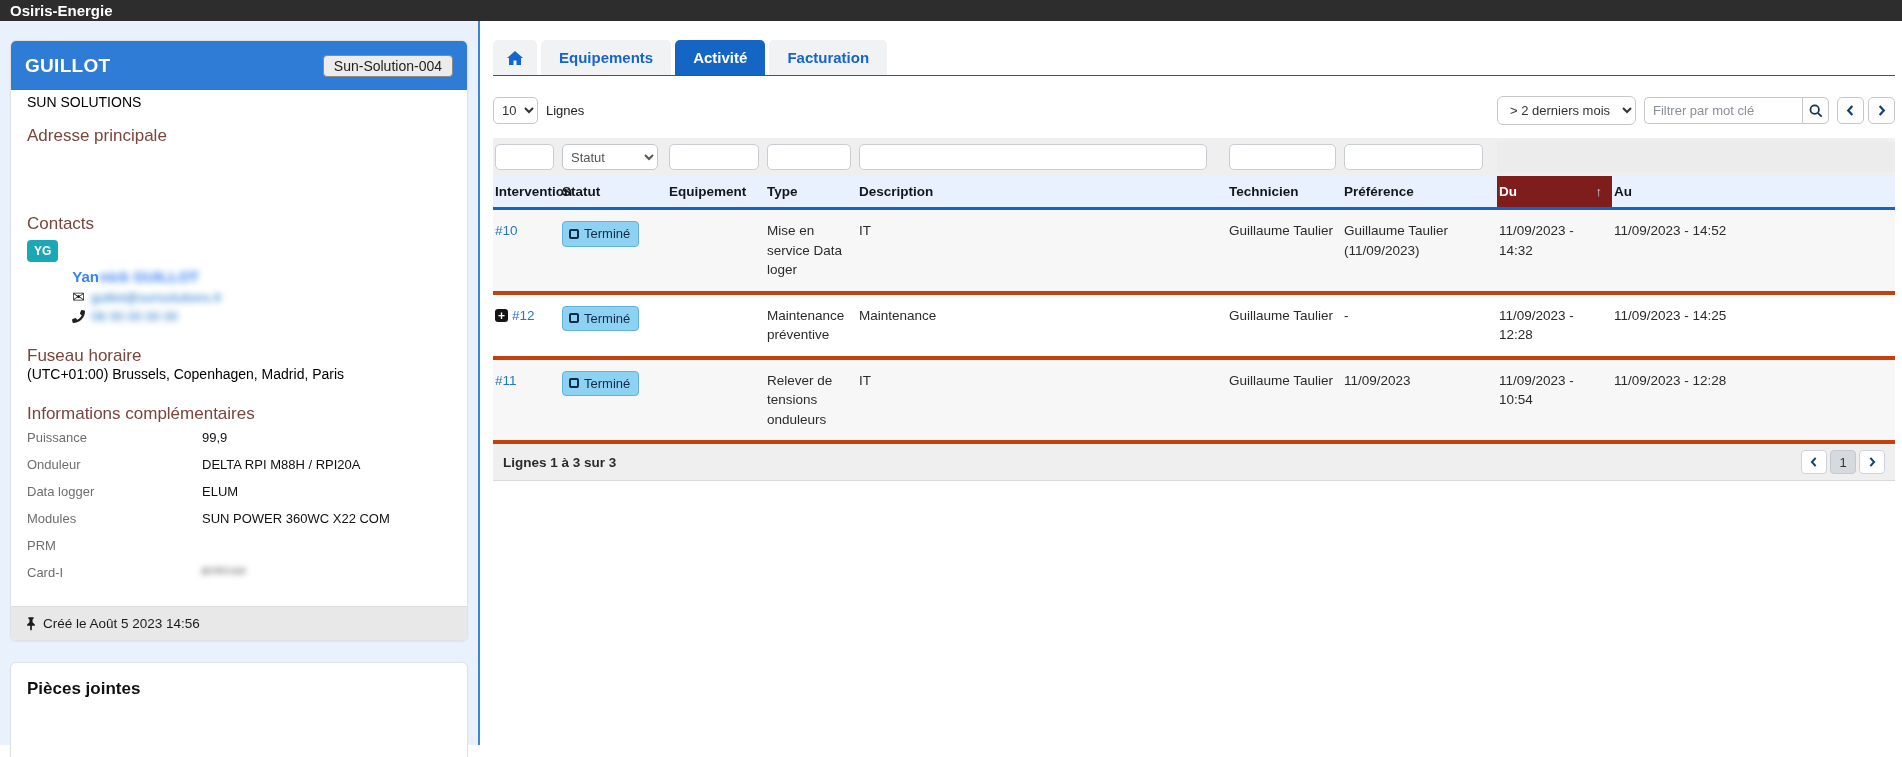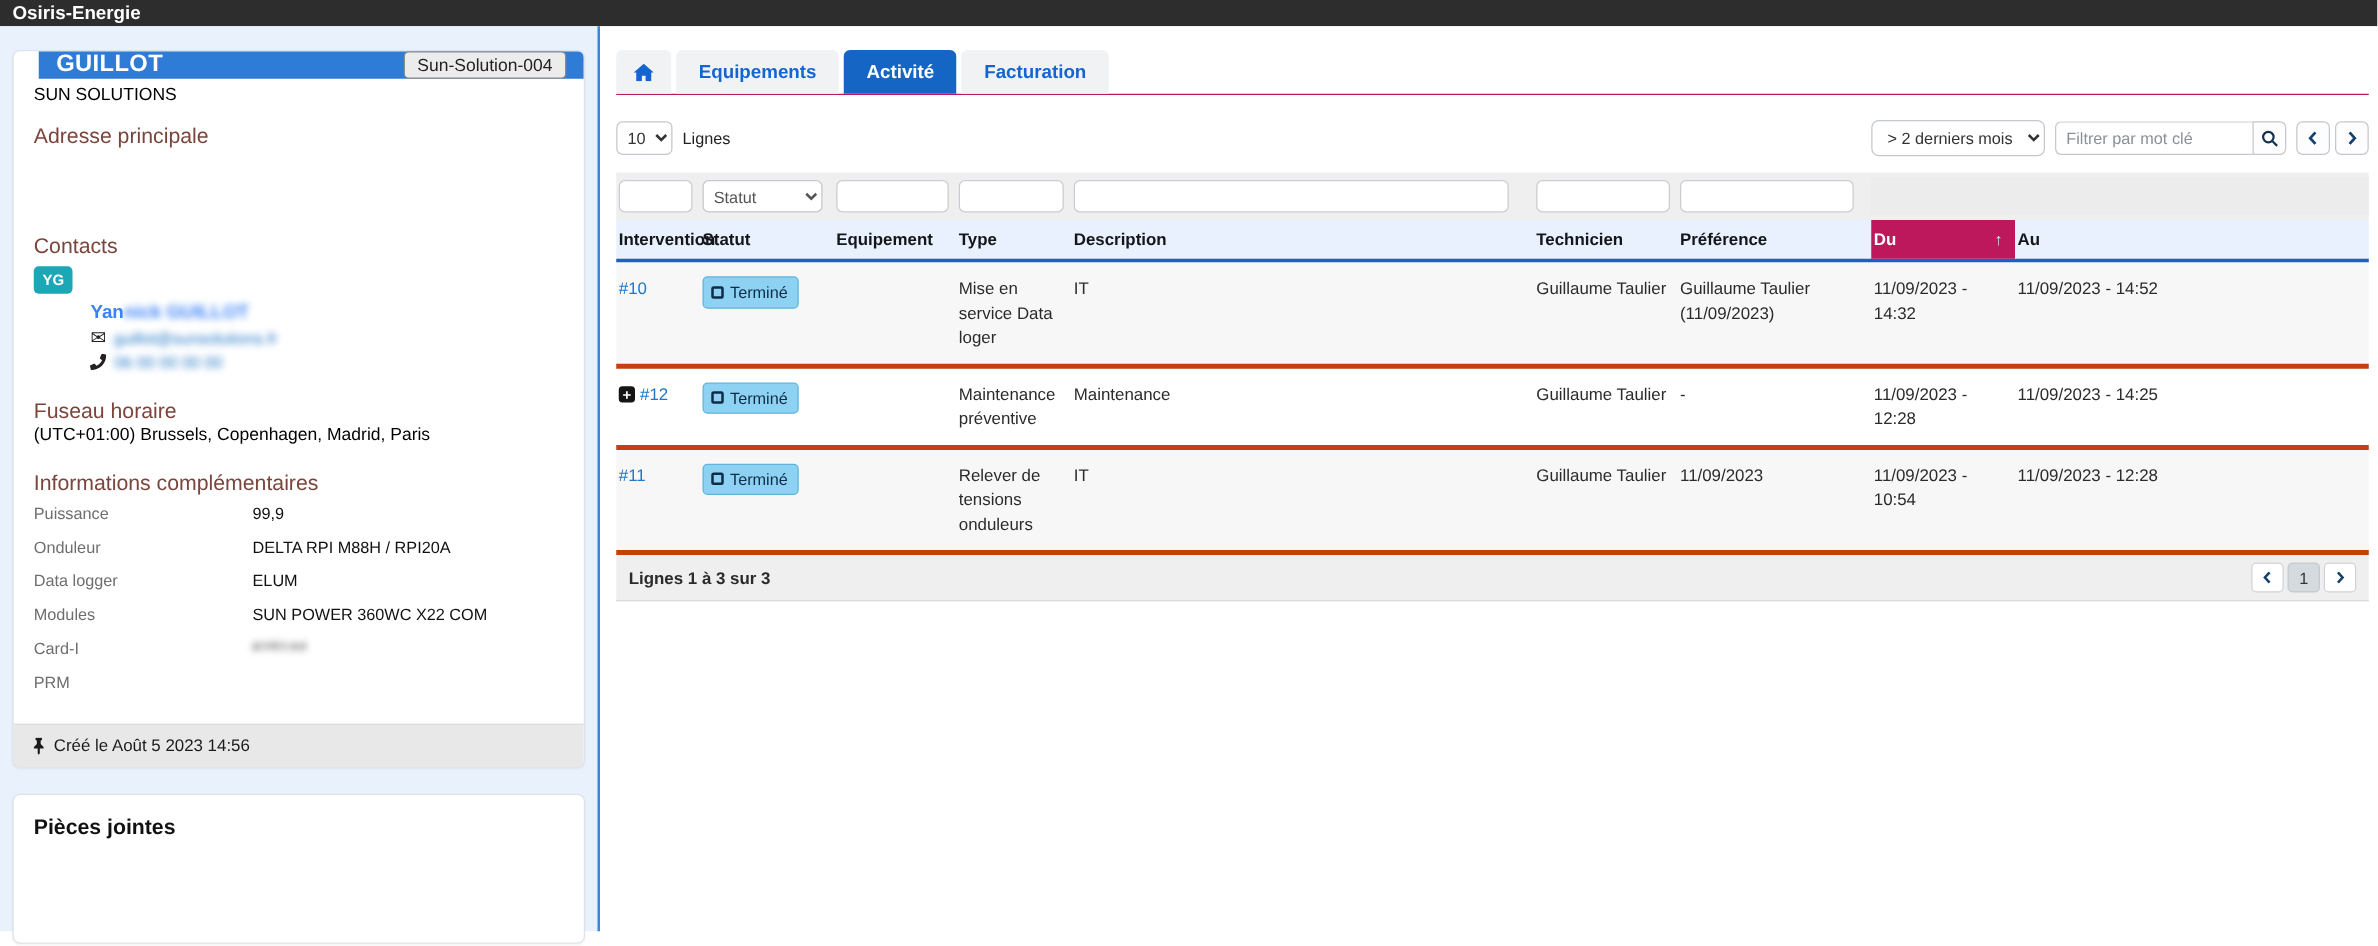--- a/index.html
+++ b/index.html
@@ -10,21 +10,21 @@
   .navbar { height:21px; background:#2d2d2d; color:#fff; display:flex; align-items:center;
             padding:0 10px; font-size:15px; font-weight:bold; }
 
   
   .page { position:relative; height:724px; display:flex; }
   .left-col { width:480px; background:#e9f1fc; height:100%; border-right:2px solid #3a86d8; padding:19px 10px 0 10px; }
   .main-col { flex:1; background:#fff; padding:19px 7px 0 13px; position:relative; }
 
   
   .card { background:#fff; border:1px solid #dfe3e8; border-radius:6px; box-shadow:0 1px 2px rgba(0,0,0,.06); overflow:hidden; }
-  .card-header { background:#2f7cd6; height:22px; display:flex; align-items:center; justify-content:space-between; padding:0 14px;margin-left:20px; }
+  .card-header { background:#2f7cd6; height:49px; display:flex; align-items:center; justify-content:space-between; padding:0 14px; }
   .card-title { color:#fff; font-size:19px; font-weight:bold; letter-spacing:.3px; }
   .card-badge { background:#ececec; border:1px solid #8a8a8a; border-radius:4px; color:#222;
                 font-size:14px; padding:2px 10px; }
   .card-body { padding:4px 16px 0 16px; }
   h3.sec { color:#7a453c; font-weight:normal; font-size:17px; margin-top:16px; }
   .sec-val { font-size:14px; color:#000000; margin-top:0; }
   .addr-space { height:68px; }
 
   .contact-row { display:flex; align-items:flex-start; margin-top:6px; }
   .avatar { background:#1ba7b5; color:#fff; font-size:12px; font-weight:bold; border-radius:4px;
@@ -74,21 +74,21 @@
   .trow { display:grid; grid-template-columns:67px 107px 98px 92px 370px 115px 155px 115px 1fr; }
   .filters { background:#efefef; padding:4px 0; }
   .filters .fcell { padding:2px 6px 2px 2px; }
   .filters input { width:100%; height:26px; border:1px solid #c9cdd1; border-radius:5px; background:#fff;
                    padding:0 6px; font-size:13px; font-family:"Liberation Sans",sans-serif; }
   .filters select { width:96px; height:26px; color:#555; }
   .filters .nofilter { background:#ececec; }
 
   .thead { background:#e8f1fd; border-bottom:3px solid #1565c0; }
   .thead .hcell { font-size:13.5px; font-weight:bold; color:#14171a; padding:8px 6px 8px 2px; }
-  .thead .hcell.sorted { background:#be185d; color:#fff; display:flex; justify-content:space-between; align-items:center; padding-right:10px; }
+  .thead .hcell.sorted { background:#7f1d1d; color:#fff; display:flex; justify-content:space-between; align-items:center; padding-right:10px; }
   .sort-arrow { color:#cfe3fa; font-size:13px; font-weight:normal; }
 
   .tbody .trow { border-bottom:4px solid #c2410c; }
   .tbody .trow:nth-child(odd) { background:#f7f7f7; }
   .cell { font-size:13.5px; color:#2b2b2b; padding:11px 8px 11px 2px; line-height:19.5px; }
   .cell a { color:#2176c7; text-decoration:none; }
   .badge-done { display:inline-flex; align-items:center; gap:5px; background:#8ed2f3; border:1px solid #5fb3dd;
                 border-radius:4px; color:#0e2b47; font-size:13px; padding:2px 8px 2px 6px; }
   .badge-done .sq { width:10px; height:10px; border:2px solid #0e2b47; border-radius:2px; display:inline-block; }
   .plus-ico { display:inline-flex; width:13px; height:13px; background:#151515; color:#fff; border-radius:3px;
@@ -162,26 +162,26 @@
           </div>
           <div class="info-row">
             <span class="info-label">Data logger</span>
             <span class="info-value">ELUM</span>
           </div>
           <div class="info-row">
             <span class="info-label">Modules</span>
             <span class="info-value">SUN POWER 360WC X22 COM</span>
           </div>
           <div class="info-row">
+            <span class="info-label">PRM</span>
+            <span class="info-value"></span>
+          </div>
+          <div class="info-row">
             <span class="info-label">Card-I</span>
             <span class="info-value clip-half blur">615144</span>
-          </div>
-          <div class="info-row">
-            <span class="info-label">PRM</span>
-            <span class="info-value"></span>
           </div>
         </div>
       </div>
       <div class="created-strip">
         <span>
           <svg width="12" height="14" viewBox="0 0 14 16">
               <path fill="#1b1b1b" d="M4 0h6v2l-1.2.8V6l2.7 2.6V10H8v4.5L7 16l-1-1.5V10H2.5V8.6L5.2 6V2.8L4 2V0z"></path>
             </svg>
         </span>
         <span>Créé le Août 5 2023 14:56</span>

